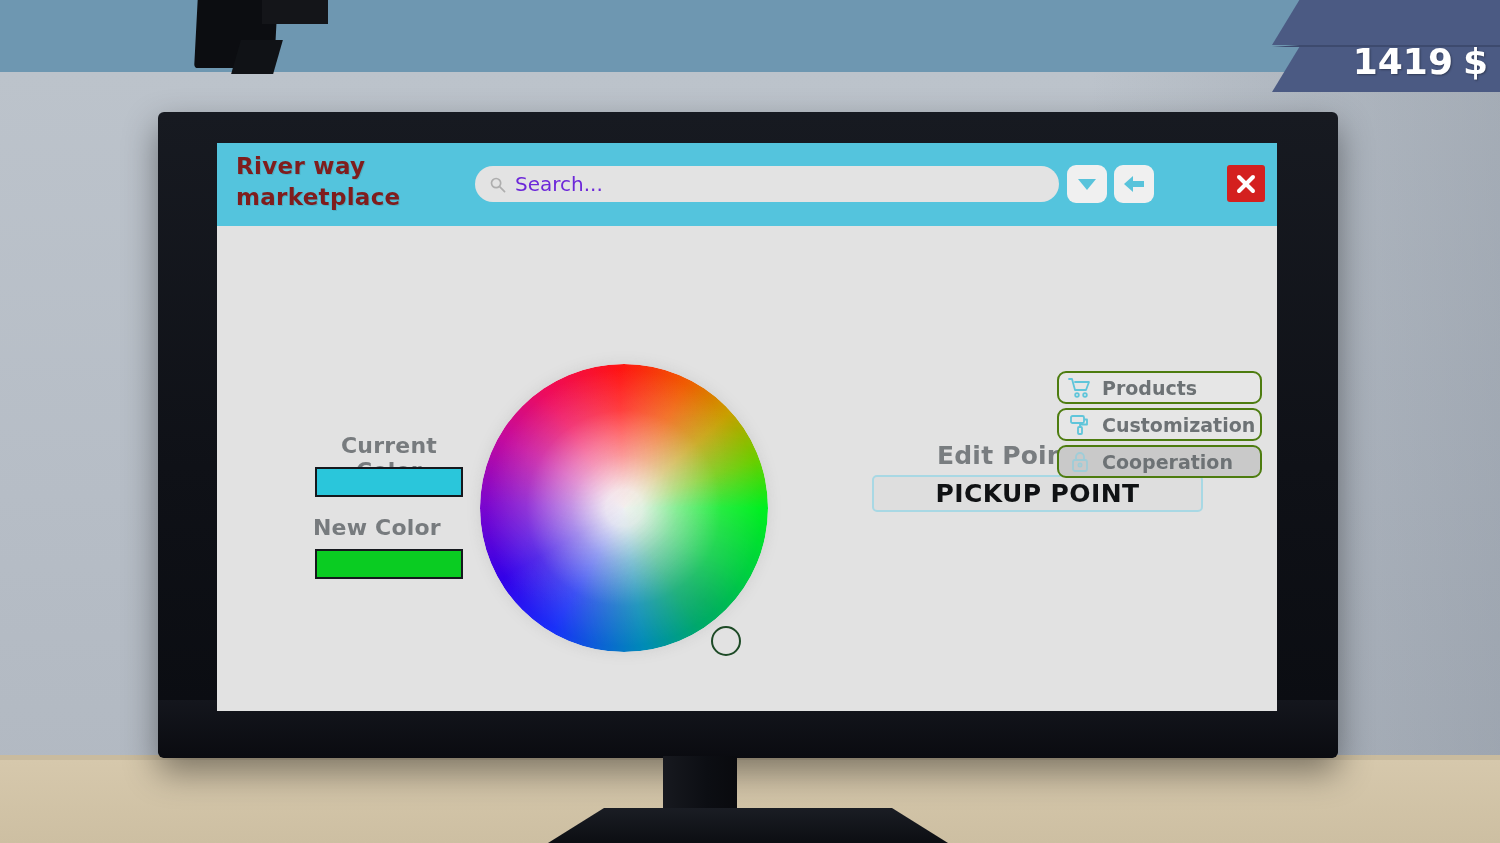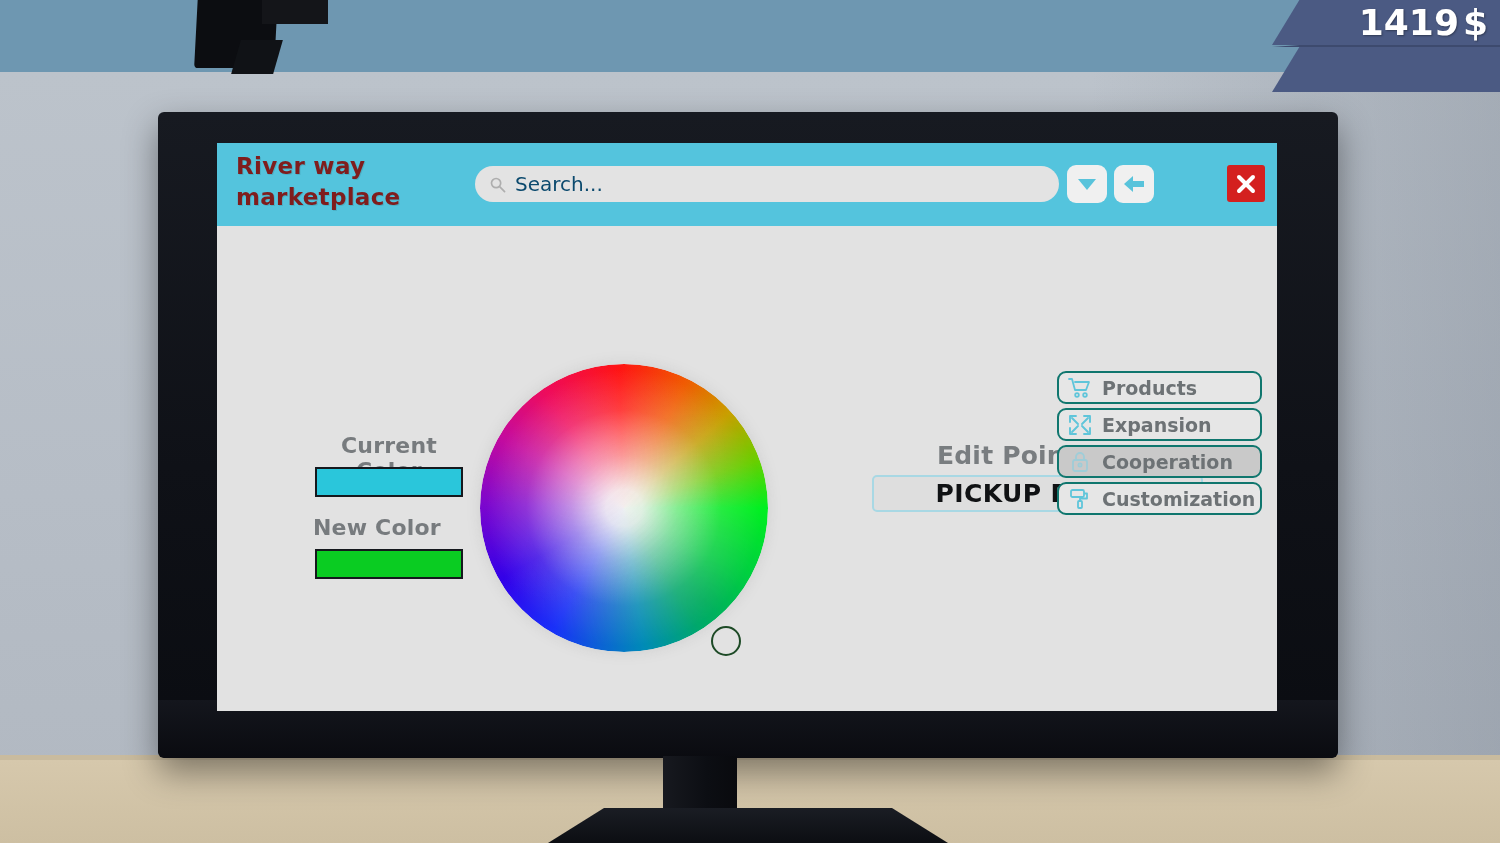--- a/index.html
+++ b/index.html
@@ -38,21 +38,21 @@
           background:#e2e2e2;overflow:hidden;}
 
   
   .appbar{position:absolute;left:0;top:0;width:1060px;height:83px;background:#54c4dd;}
   .brand{position:absolute;left:19px;top:8px;width:240px;color:#7f1d1d;
          font-family:"DejaVu Sans",sans-serif;font-weight:bold;font-size:23px;line-height:31px;
          letter-spacing:0.3px;text-shadow:1px 1px 0 rgba(0,0,0,0.10);}
   .searchbox{position:absolute;left:258px;top:23px;width:584px;height:36px;background:#e3e3e3;
              border-radius:18px;display:flex;align-items:center;padding:0 14px;box-sizing:border-box;}
   .search-ico{width:17px;height:17px;flex:0 0 auto;margin-right:9px;opacity:.62;}
-  .search-ph{font-family:"DejaVu Sans",sans-serif;font-size:20px;color:#0c4a6e;}
+  .search-ph{font-family:"DejaVu Sans",sans-serif;font-size:20px;color:#6d28d9;}
   .rndbtn{position:absolute;top:22px;width:40px;height:38px;background:#f0f0f0;border-radius:9px;
           display:flex;align-items:center;justify-content:center;}
   .rndbtn.drop{left:850px;}
   .rndbtn.back{left:897px;}
   .closebtn{position:absolute;left:1010px;top:22px;width:38px;height:37px;background:#d4201f;
             border-radius:3px;display:flex;align-items:center;justify-content:center;}
 
   
   .content{position:absolute;left:0;top:83px;width:1060px;height:485px;background:#e2e2e2;}
 
@@ -85,35 +85,35 @@
   .lbl-edit{left:660px;top:215px;width:260px;text-align:center;font-size:25px;color:#797d80;
             font-weight:bold;}
   .pickfield{position:absolute;left:655px;top:249px;width:331px;height:37px;background:#dedede;
              border:2px solid #a8d8e4;border-radius:5px;box-sizing:border-box;
              display:flex;align-items:center;justify-content:center;}
   .pickfield span{font-family:"DejaVu Sans",sans-serif;font-weight:bold;font-size:25px;color:#101214;
                   letter-spacing:.4px;}
 
   
   .menu{position:absolute;left:840px;top:145px;width:205px;}
-  .menu-item{position:relative;height:33px;margin-bottom:4px;background:#e6e6e6;border:2px solid #0f766e;
+  .menu-item{position:relative;height:33px;margin-bottom:4px;background:#e6e6e6;border:2px solid #4d7c0f;
              border-radius:9px;box-sizing:border-box;display:flex;align-items:center;padding-left:8px;}
   .menu-item.active{background:#c9c9c9;}
   .menu-ico{width:26px;height:24px;flex:0 0 auto;margin-right:9px;}
   .menu-lbl{font-family:"DejaVu Sans",sans-serif;font-size:19px;color:#6d7275;font-weight:600;}
 
   
   .hud{position:absolute;right:0;top:0;width:228px;height:95px;}
   .hud-band{position:absolute;right:0;width:100%;height:45px;background:#4b5a83;
             clip-path:polygon(12% 0%,100% 0%,100% 100%,0% 100%);}
   .hud-money{top:0;}
   .hud-time{top:47px;background:#4b5a83;}
-  .hud-txt{position:absolute;right:12px;display:flex;align-items:center;gap:4px;
+  .hud-txt{position:absolute;right:12px;display:flex;align-items:center;gap:10px;
            font-family:"DejaVu Sans",sans-serif;font-weight:bold;font-size:36px;color:#fff;
-           text-shadow:1px 1px 2px rgba(0,0,0,.35);}
+           text-shadow:1px 1px 2px rgba(0,0,0,.35);margin-top:39px;}
   .hud-txt.money{top:2px;}
   .hud-txt.time{top:49px;}
   .hud-sep{position:absolute;right:0;top:45px;width:228px;height:2px;background:#3d4a6e;
            clip-path:polygon(12% 0%,100% 0%,100% 100%,0% 100%);}
 </style>
 </head>
 <body>
 
 <div id="scene">
 
@@ -188,44 +188,37 @@
         <div class="menu-item">
           <svg class="menu-ico" viewBox="0 0 26 24" fill="none" stroke="#5fc5da" stroke-width="1.8" stroke-linecap="round" stroke-linejoin="round">
             <path d="M2 3h3l3 11h11l3-8H8"></path>
               <circle cx="10" cy="19" r="1.8"></circle>
               <circle cx="18" cy="19" r="1.8"></circle>
             </svg>
           <span class="menu-lbl">Products</span>
         </div>
 
 
+
         <div class="menu-item">
-          <svg class="menu-ico" viewBox="0 0 26 24" fill="none" stroke="#5fc5da" stroke-width="1.9" stroke-linecap="round" stroke-linejoin="round">
-            <path d="M3 9V3h6M23 9V3h-6M3 15v6h6M23 15v6h-6"></path>
-            <path d="M5 5l6 6M21 5l-6 6M5 19l6-6M21 19l-6-6"></path>
+          <svg class="menu-ico" viewBox="0 0 26 24" fill="none" stroke="#5fc5da" stroke-width="1.8" stroke-linejoin="round">
+            <rect x="4" y="3" width="13" height="7" rx="1.5"></rect>
+            <path d="M17 6.5h3v5h-7v3"></path>
+              <rect x="11" y="14" width="4" height="7" rx="1"></rect>
             </svg>
-          <span class="menu-lbl">Expansion</span>
+          <span class="menu-lbl">Customization</span>
         </div>
 
         <div class="menu-item active">
           <svg class="menu-ico" viewBox="0 0 26 24" fill="none" stroke="#9fcdd8" stroke-width="1.8" stroke-linejoin="round">
             <rect x="6" y="10" width="14" height="11" rx="2"></rect>
             <path d="M9 10V7a4 4 0 0 1 8 0v3"></path>
               <circle cx="13" cy="15" r="1.6"></circle>
             </svg>
           <span class="menu-lbl">Cooperation</span>
-        </div>
-
-        <div class="menu-item">
-          <svg class="menu-ico" viewBox="0 0 26 24" fill="none" stroke="#5fc5da" stroke-width="1.8" stroke-linejoin="round">
-            <rect x="4" y="3" width="13" height="7" rx="1.5"></rect>
-            <path d="M17 6.5h3v5h-7v3"></path>
-              <rect x="11" y="14" width="4" height="7" rx="1"></rect>
-            </svg>
-          <span class="menu-lbl">Customization</span>
         </div>
       </div>
 
     </div>
   </div>
 
   <div class="hud">
     <div class="hud-band hud-money"></div>
     <div class="hud-band hud-time"></div>
     <div class="hud-sep"></div>

